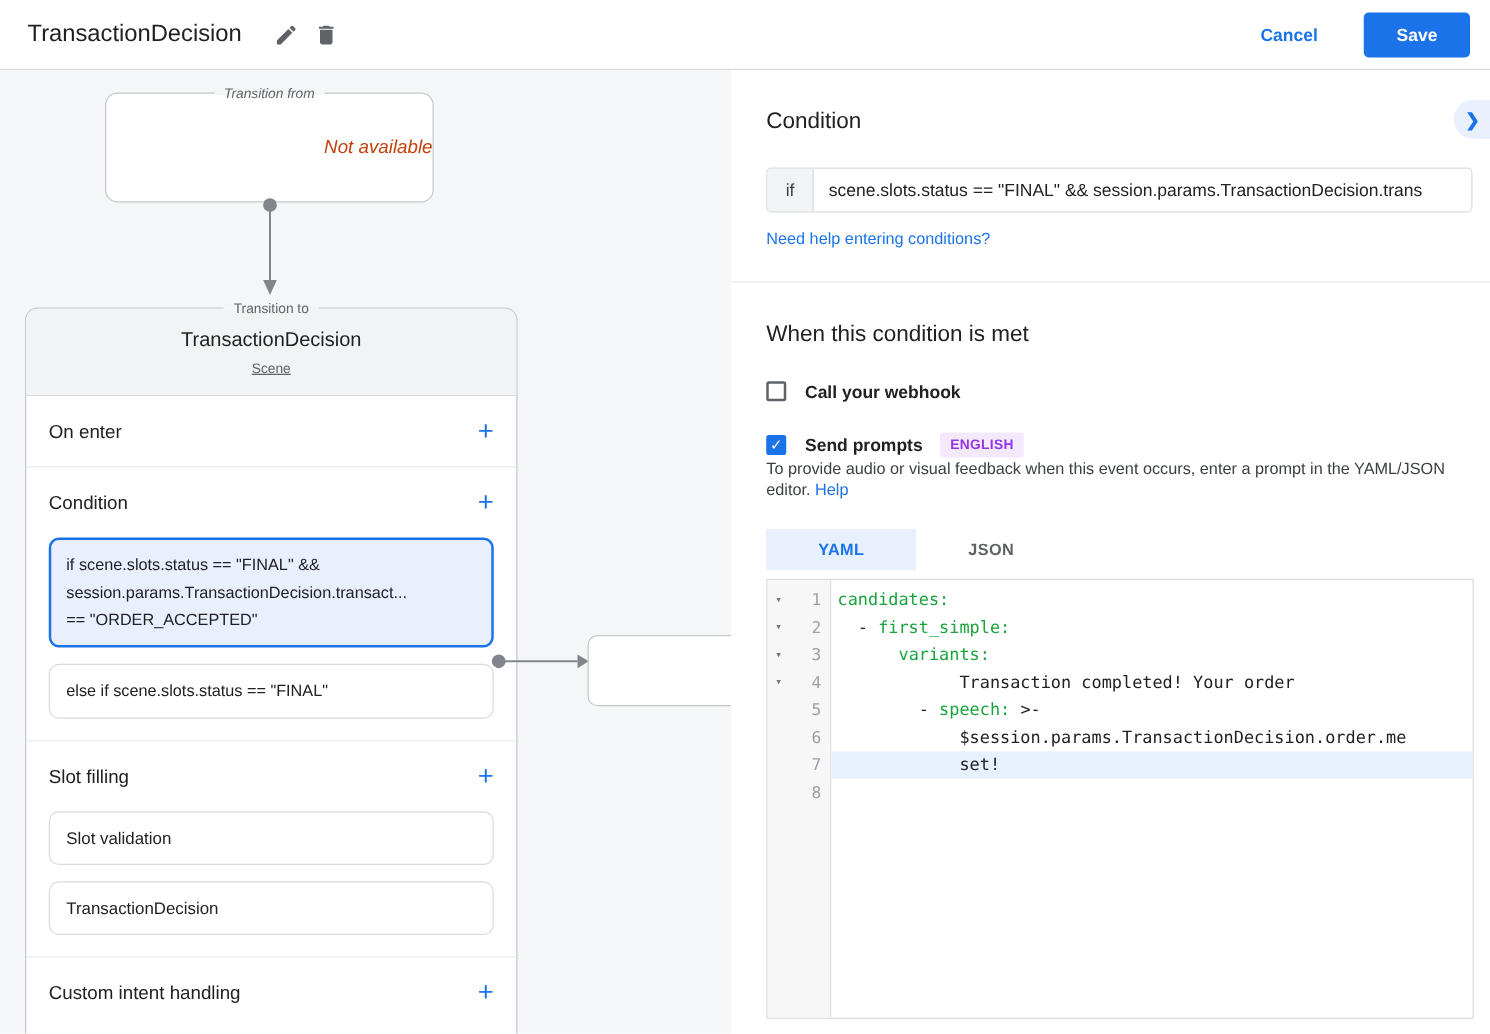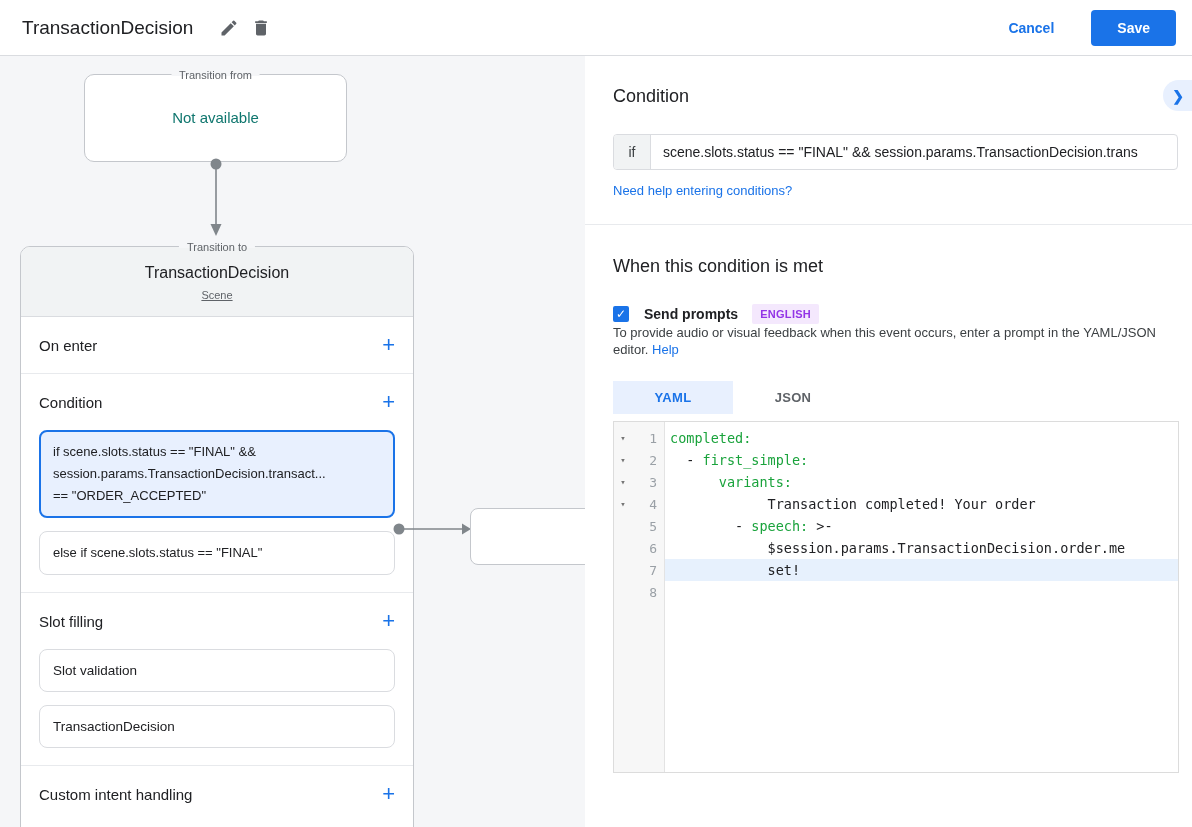--- a/index.html
+++ b/index.html
@@ -21,22 +21,22 @@
 
   
   .main { display:flex; height:771px; }
 
   
   .canvas { position:relative; width:585px; flex:none; background:#f5f6f8; overflow:hidden; }
   .flow-box { position:absolute; background:#fff; border:1px solid #c4c7cc; border-radius:10px; }
   .box-legend { position:absolute; top:-8px; left:50%; transform:translateX(-50%);
                 font-size:11px; color:#5f6368; line-height:16px; padding:0 8px; white-space:nowrap;
                 background:linear-gradient(180deg,#f5f6f8 55%,#ffffff 45%); }
-  .from-box { left:84px; top:18px; width:263px; height:88px; }
-  .from-content { text-align:center; padding-top:34px; font-size:15px; color:#0f766e; }
+  .from-box { left:84px; top:18px; width:263px; height:88px;font-style:italic; }
+  .from-content { text-align:right; padding-top:34px; font-size:15px; color:#c2410c; }
 
   .arrow-svg { position:absolute; }
 
   .scene-card { left:20px; top:190px; width:394px; height:660px; border-radius:10px 10px 0 0; }
   .scene-card .box-legend { background:linear-gradient(180deg,#f5f6f8 55%,#f1f3f4 45%); }
   .scene-header { background:#f1f3f4; border-radius:9px 9px 0 0; border-bottom:1px solid #dadce0;
                   text-align:center; padding:17px 0 15px; }
   .scene-title { font-size:16px; color:#202124; margin-bottom:7px; }
   .scene-subtitle { font-size:11px; color:#5f6368;text-decoration:underline; }
   .scene-section { border-bottom:1px solid #e8eaed; }
@@ -206,20 +206,24 @@
         <span class="if-label">if</span>
         <div class="if-value">scene.slots.status == "FINAL" &amp;&amp; session.params.TransactionDecision.trans</div>
       </div>
 
       <a class="link help-link">Need help entering conditions?</a>
 
       <div class="divider"></div>
 
       <h2 class="panel-heading met-heading">When this condition is met</h2>
 
+      <label class="check-row">
+        <span class="checkbox"></span>
+        <span class="check-label">Call your webhook</span>
+      </label>
 
       <label class="check-row">
         <span class="checkbox checked"></span>
         <span class="check-label">Send prompts</span>
         <span class="badge">ENGLISH</span>
       </label>
 
       <p class="desc"><span>To provide audio or visual feedback when this event occurs, enter a prompt in the YAML/JSON editor.</span>
         <a class="link">Help</a>
       </p>
@@ -258,21 +262,21 @@
             <div class="gutter-line">
               <span class="fold"></span>
               <span class="lnum">7</span>
             </div>
             <div class="gutter-line">
               <span class="fold"></span>
               <span class="lnum">8</span>
             </div>
           </div>
         <div class="code">
-            <div class="code-line"><span class="seg-key">completed:</span></div>
+            <div class="code-line"><span class="seg-key">candidates:</span></div>
             <div class="code-line"><span class="seg-plain">  - </span><span class="seg-key">first_simple:</span></div>
             <div class="code-line"><span class="seg-plain">      </span><span class="seg-key">variants:</span></div>
             <div class="code-line"><span class="seg-plain">            Transaction completed! Your order</span></div>
             <div class="code-line"><span class="seg-plain">        - </span><span class="seg-key">speech:</span><span class="seg-plain"> &gt;-</span></div>
             <div class="code-line"><span class="seg-plain">            $session.params.TransactionDecision.order.me</span></div>
             <div class="code-line active"><span class="seg-plain">            set!</span></div>
             <div class="code-line"></div>
           </div>
       </div>
 

